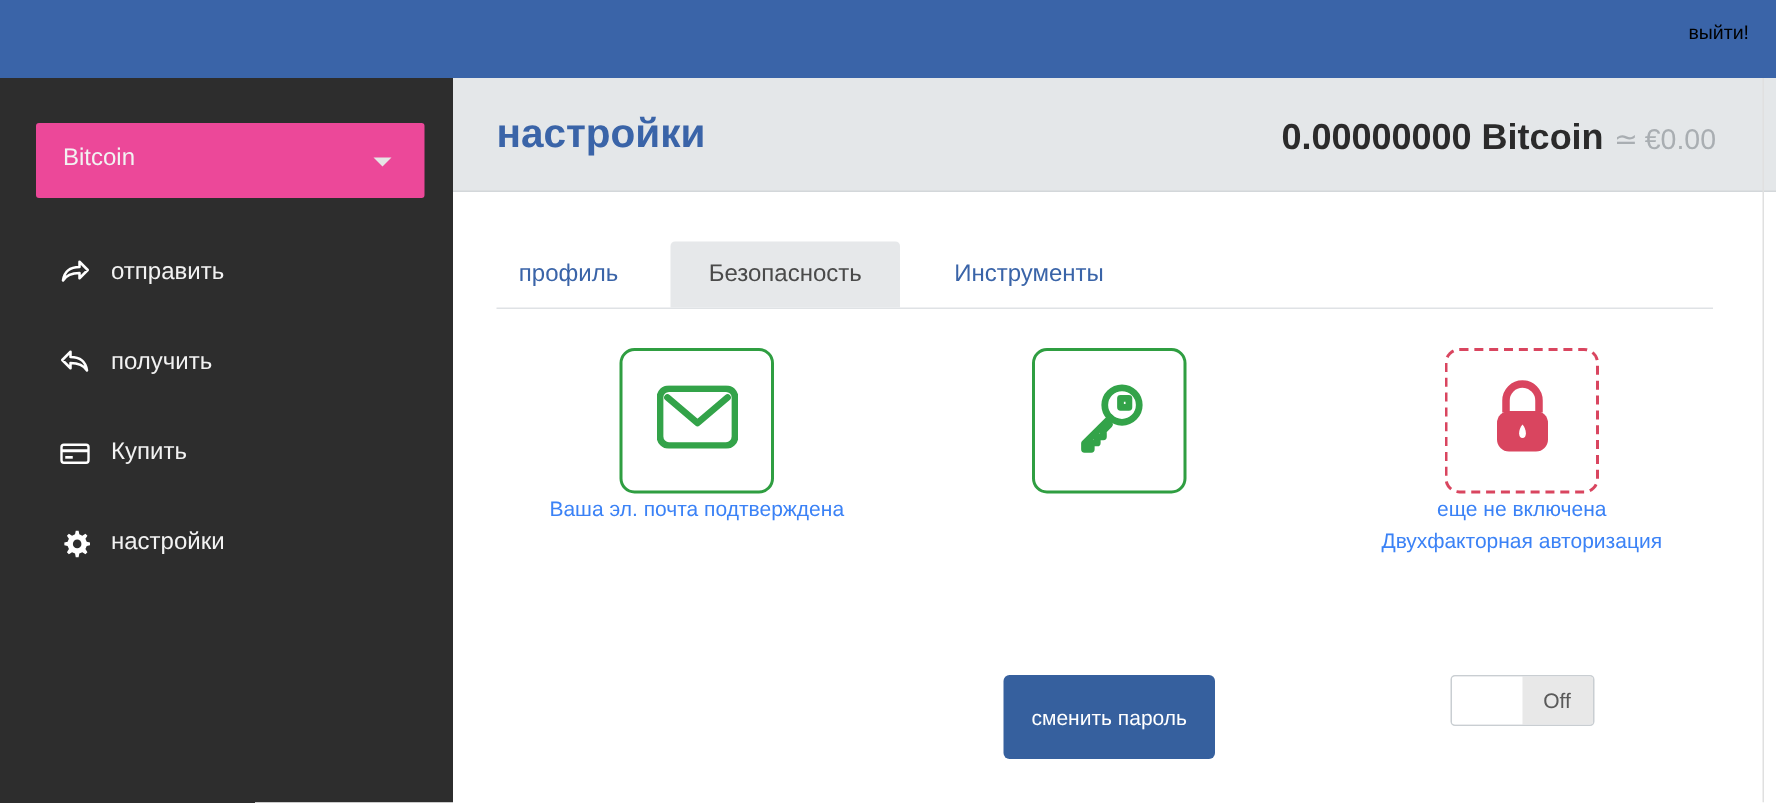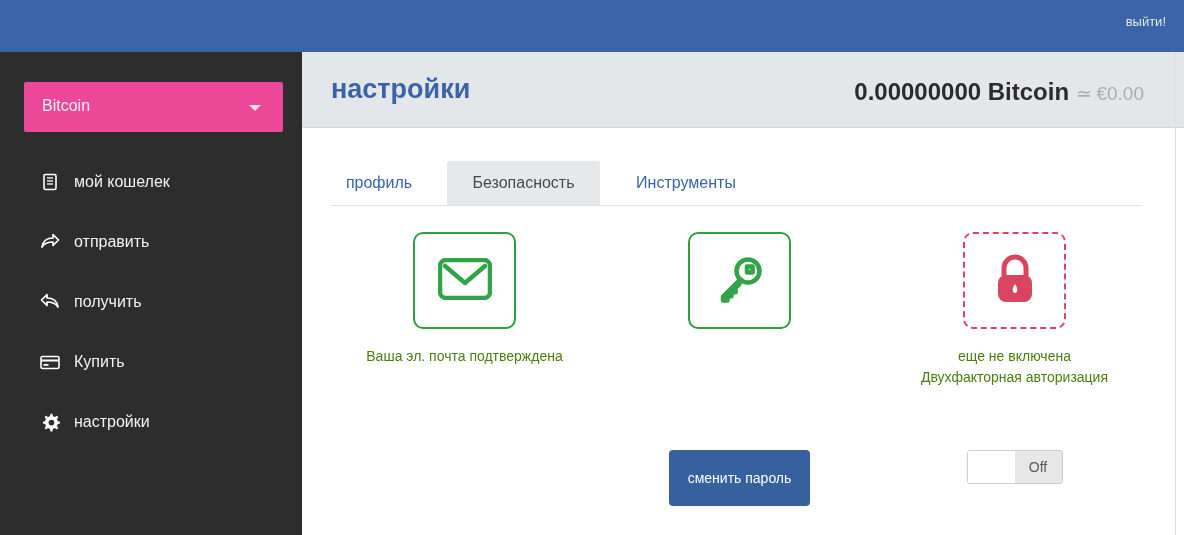--- a/index.html
+++ b/index.html
@@ -15,21 +15,21 @@
   .topbar{
     position:absolute;left:0;top:0;width:1184px;height:52px;
     background:#3a64a8;
   }
   .brand{
     position:absolute;left:18px;top:5px;
     font-size:31px;font-weight:bold;color:#ffffff;letter-spacing:-0.5px;
   }
   .logout{
     position:absolute;right:18px;top:14px;
-    font-size:13px;color:#e5e5e5;text-decoration:none;
+    font-size:13px;color:#000000;text-decoration:none;
   }
 
   
   .sidebar{
     position:absolute;left:0;top:52px;width:302px;height:483px;
     background:#2d2d2d;
   }
   .coin-select{
     position:absolute;left:24px;top:30px;width:259px;height:50px;
     background:#ec4899;border-radius:2px;
@@ -99,21 +99,21 @@
   #card2{left:575px;}
   .icon-box{
     width:103px;height:97px;margin:0 auto;
     border-radius:10px;box-sizing:border-box;
     display:flex;align-items:center;justify-content:center;
     background:#ffffff;
   }
   .icon-box.ok{border:2px solid #2f9e41;}
   .icon-box.warn{border:2px dashed #d9455f;}
   .caption{
-    margin-top:17px;font-size:14px;color:#4d7c0f;line-height:21px;
+    font-size:14px;color:#3b82f6;line-height:21px;
   }
   .action{position:absolute;top:218px;width:275px;text-align:center;}
   .btn-primary{
     display:inline-block;padding:20px 19px;
     background:#36609e;color:#ffffff;font-size:14px;
     border:none;border-radius:4px;cursor:pointer;
     font-family:"Liberation Sans","DejaVu Sans",sans-serif;
   }
   .toggle{
     display:inline-flex;width:94px;height:32px;
@@ -142,31 +142,20 @@
 
   <div class="sidebar">
 
     <div class="coin-select">
       <span class="label">Bitcoin</span>
       <span class="caret"></span>
     </div>
 
     <div class="nav">
 
-      <a class="nav-item" href="#">
-        <span class="ico">
-          <svg width="18" height="18" viewBox="0 0 18 18">
-            <rect x="3" y="1.5" width="12" height="15" rx="1.5" fill="none" stroke="#ffffff" stroke-width="1.6"></rect>
-            <line x1="6" y1="5" x2="12" y2="5" stroke="#ffffff" stroke-width="1.3"></line>
-            <line x1="6" y1="8" x2="12" y2="8" stroke="#ffffff" stroke-width="1.3"></line>
-            <line x1="6" y1="11" x2="12" y2="11" stroke="#ffffff" stroke-width="1.3"></line>
-          </svg>
-        </span>
-        <span class="txt">мой кошелек</span>
-      </a>
 
       <a class="nav-item" href="#">
         <span class="ico">
           <svg width="20" height="18" viewBox="0 0 20 18">
             <path d="M2 14 C3 7 8 5 13 5 L13 1.5 L18.5 7 L13 12.5 L13 9 C8.5 9 4.5 10 2 14 Z" fill="none" stroke="#ffffff" stroke-width="1.7" stroke-linejoin="round"></path>
           </svg>
         </span>
         <span class="txt">отправить</span>
       </a>
 

